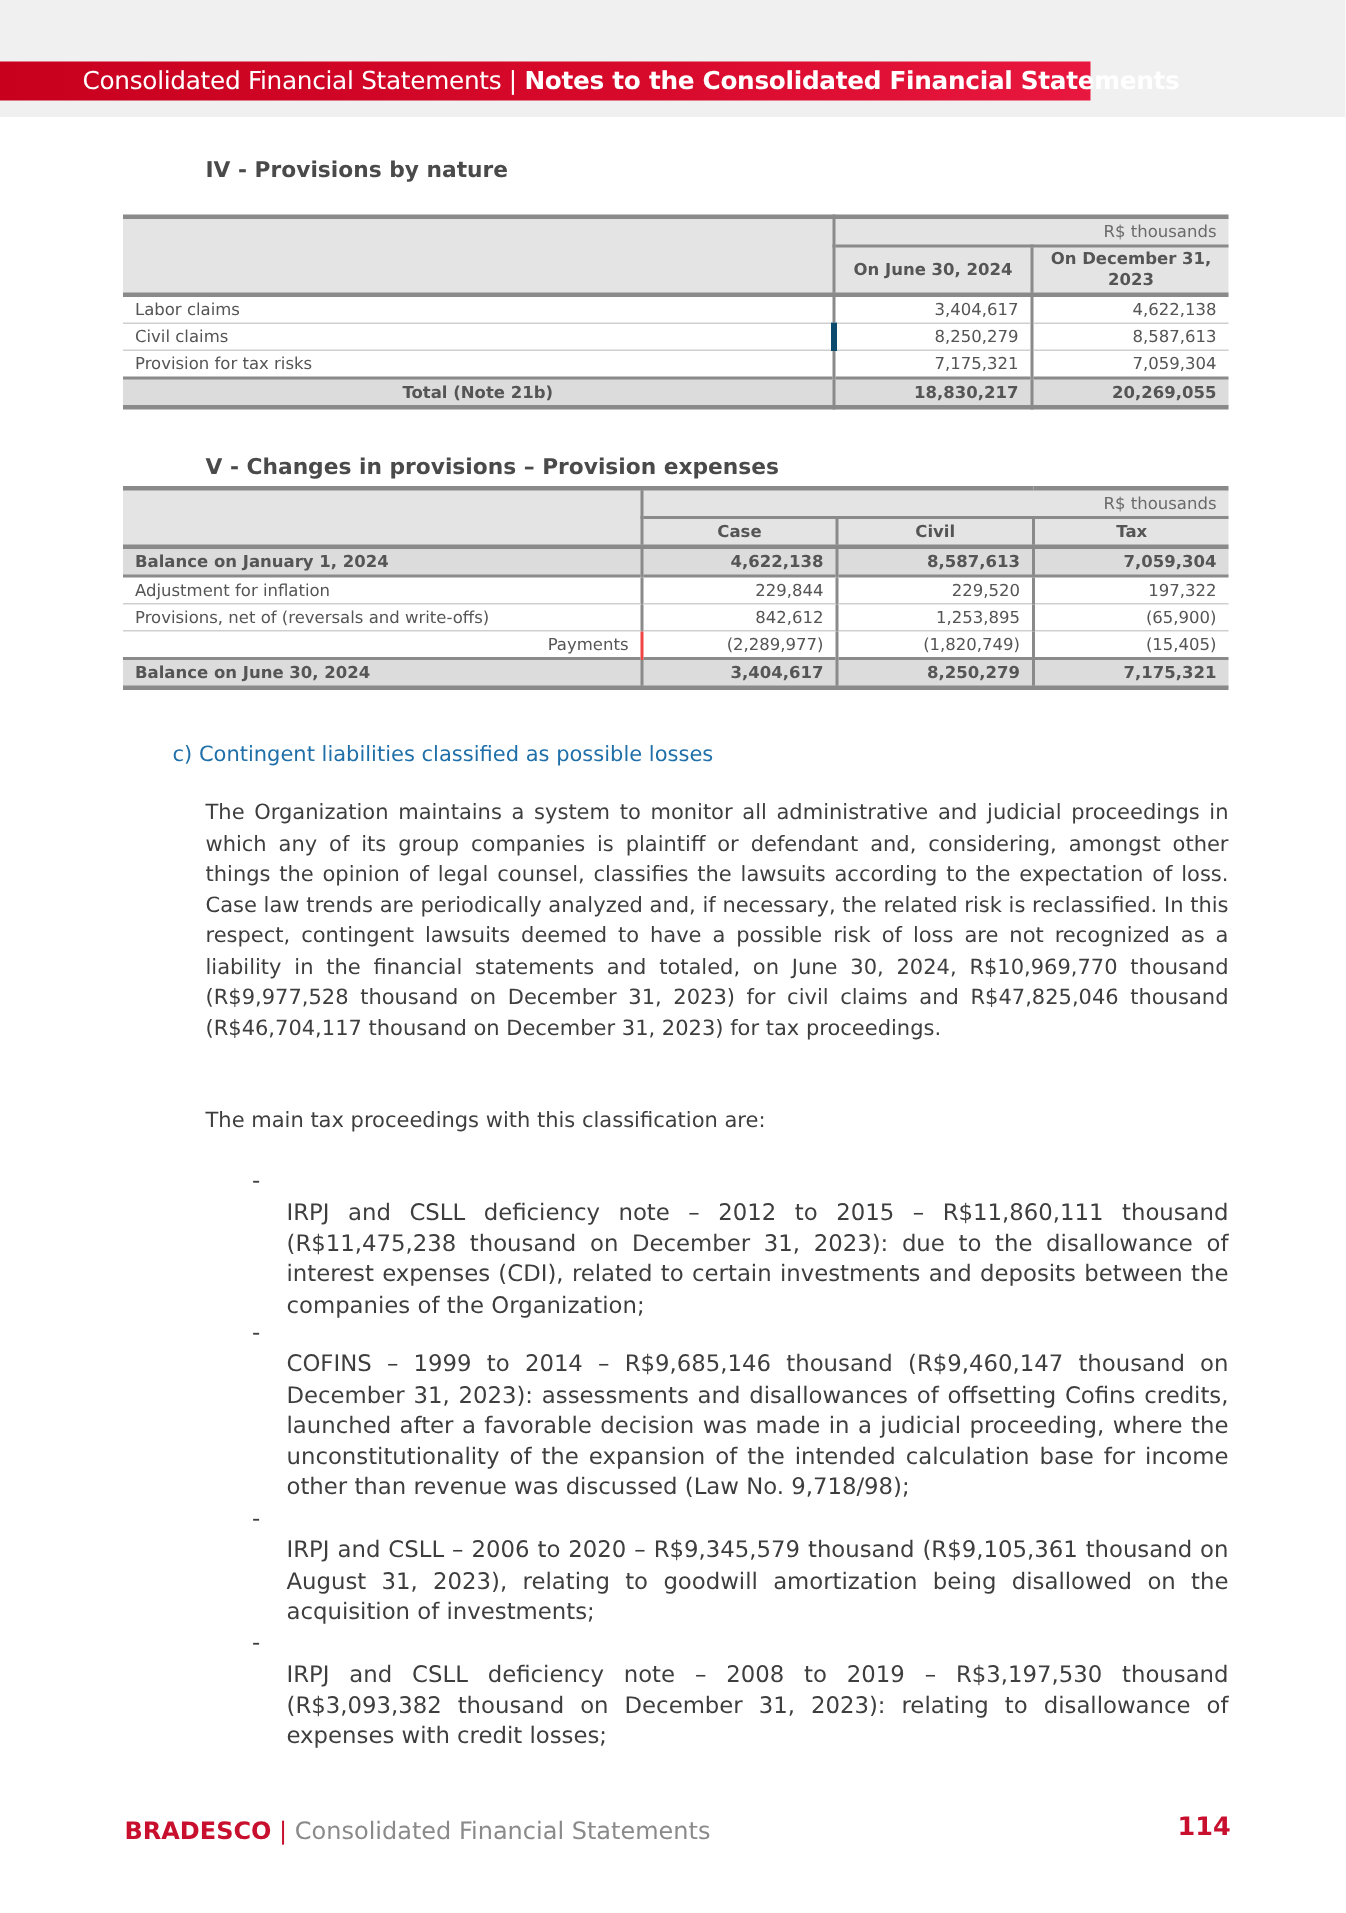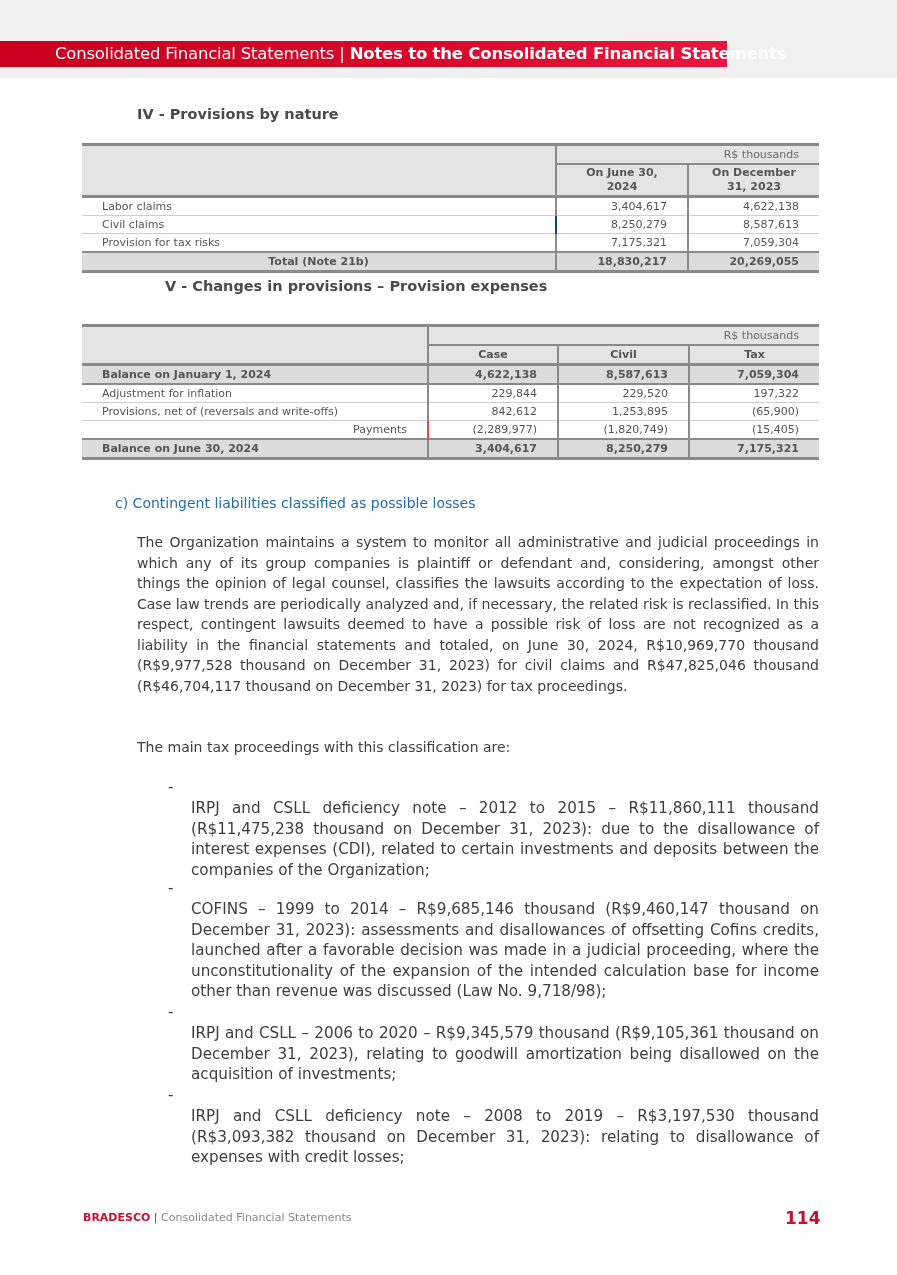--- a/index.html
+++ b/index.html
@@ -6,32 +6,32 @@
   body { width: 897px; height: 1275px; background: #ffffff; position: relative; overflow: hidden;
          font-family: "DejaVu Sans", sans-serif; color: #3c3c3c; }
   .topband { position: absolute; left: 0; top: 0; width: 897px; height: 78px; background: #f0f0f0; }
   .banner { position: absolute; left: 0; top: 41px; width: 727px; height: 26px;
             background: linear-gradient(90deg, #c8001e 0%, #d80a2c 60%, #e8173f 100%);
             color: #fff; font-size: 16.5px; line-height: 26px; }
   .banner .inner { position: absolute; left: 55px; top: 0; white-space: nowrap; letter-spacing: -0.2px; }
   .banner b { font-weight: bold; }
   .section-title { position: absolute; left: 137px; font-size: 14.5px; font-weight: bold; color: #4a4a4a; white-space: nowrap; }
   table.fin { position: absolute; border-collapse: collapse; font-size: 11px; color: #555; }
-  table.fin td, table.fin th { padding: 0 20px; height: 17px; line-height: 17px; }
+  table.fin td, table.fin th { padding: 0 8px; height: 17px; line-height: 17px; }
   table.fin .hdr { background: #e4e4e4; }
   table.fin .unit { text-align: right; color: #6a6a6a; font-weight: normal; }
   table.fin .colh { text-align: center; font-weight: bold; color: #555; }
   table.fin .num { text-align: right; }
   table.fin .lbl { text-align: left; }
   table.fin tr.bold td { background: #dcdcdc; font-weight: bold; color: #555; }
   .sub-title { position: absolute; left: 115px; top: 495px; font-size: 14px; font-weight: normal; color: #1f6fa8; white-space: nowrap; }
   .para { position: absolute; left: 137px; width: 682px; font-size: 14px; line-height: 20.5px; text-align: justify; color: #3e3e3e; }
   .bullet { position: absolute; left: 191px; width: 628px; font-size: 15.2px; line-height: 20.5px; text-align: justify; color: #3e3e3e; margin-top: 20px; }
   .dash { position: absolute; left: 168px; font-size: 15.2px; color: #3e3e3e; }
-  .footer { position: absolute; left: 83px; top: 1211px; font-size: 11px; white-space: nowrap; }
+  .footer { position: absolute; left: 83px; top: 1211px; font-size: 16px; white-space: nowrap; }
   .footer .brand { color: #c8102e; font-weight: bold; }
   .footer .sep { color: #c8102e; }
   .footer .doc { color: #8a8a8a; }
   .pageno { position: absolute; left: 785px; top: 1208px; font-size: 17px; font-weight: bold; color: #c8102e; }
 </style>
 </head>
 <body>
 
 <div class="topband"></div>
 <div class="banner">
@@ -56,38 +56,38 @@
   <tr class="hdr" style="border-bottom:3px solid #8a8a8a;">
     <td class="colh" style="height:30px; line-height:14px; border-right:2px solid #8a8a8a;">On June 30, 2024</td>
     <td class="colh" style="height:30px; line-height:14px;">On December 31, 2023</td>
   </tr>
   <tr style="border-bottom:1px solid #cfcfcf;">
     <td class="lbl" style="border-right:2px solid #8a8a8a;">Labor claims</td>
     <td class="num" style="border-right:2px solid #8a8a8a;">3,404,617</td>
     <td class="num">4,622,138</td>
   </tr>
   <tr style="border-bottom:1px solid #cfcfcf;">
-    <td class="lbl" style="border-right:2px solid #0c4a6e;">Civil claims</td>
+    <td class="lbl" style="border-right:4px solid #0c4a6e;">Civil claims</td>
     <td class="num" style="border-right:2px solid #8a8a8a;">8,250,279</td>
     <td class="num">8,587,613</td>
   </tr>
   <tr style="border-bottom:2px solid #8a8a8a;">
     <td class="lbl" style="border-right:2px solid #8a8a8a;">Provision for tax risks</td>
     <td class="num" style="border-right:2px solid #8a8a8a;">7,175,321</td>
     <td class="num">7,059,304</td>
   </tr>
   <tr class="bold" style="border-bottom:3px solid #8a8a8a;">
     <td class="lbl" style="border-right:2px solid #8a8a8a;text-align:center;">Total (Note 21b)</td>
     <td class="num" style="border-right:2px solid #8a8a8a;">18,830,217</td>
     <td class="num">20,269,055</td>
   </tr>
 </tbody>
   </table>
 
-<div class="section-title" style="top:278px;margin-left:28px;">V -  Changes in provisions – Provision expenses</div>
+<div class="section-title" style="top:304px;">V -  Changes in provisions – Provision expenses</div>
 
 <table class="fin" style="left:82px; top:324px; width:737px;">
   <colgroup>
       <col style="width:346px">
       <col style="width:130px">
       <col style="width:131px">
       <col style="width:130px">
     </colgroup>
   <tbody>
       <tr class="hdr" style="border-top:3px solid #8a8a8a;">
@@ -138,21 +138,21 @@
 
 <div class="para" style="top:737px;">The main tax proceedings with this classification are:</div>
 
 <div class="dash" style="top:778px;">-</div>
 <div class="bullet" style="top:778px;">IRPJ and CSLL deficiency note – 2012 to 2015 – R$11,860,111 thousand (R$11,475,238 thousand on December 31, 2023): due to the disallowance of interest expenses (CDI), related to certain investments and deposits between the companies of the Organization;</div>
 
 <div class="dash" style="top:879px;">-</div>
 <div class="bullet" style="top:879px;">COFINS – 1999 to 2014 – R$9,685,146 thousand (R$9,460,147 thousand on December 31, 2023): assessments and disallowances of offsetting Cofins credits, launched after a favorable decision was made in a judicial proceeding, where the unconstitutionality of the expansion of the intended calculation base for income other than revenue was discussed (Law No. 9,718/98);</div>
 
 <div class="dash" style="top:1003px;">-</div>
-<div class="bullet" style="top:1003px;">IRPJ and CSLL – 2006 to 2020 – R$9,345,579 thousand (R$9,105,361 thousand on December 31, 2023), relating to goodwill amortization being disallowed on the acquisition of investments;</div>
+<div class="bullet" style="top:1003px;">IRPJ and CSLL – 2006 to 2020 – R$9,345,579 thousand (R$9,105,361 thousand on August 31, 2023), relating to goodwill amortization being disallowed on the acquisition of investments;</div>
 
 <div class="dash" style="top:1086px;">-</div>
 <div class="bullet" style="top:1086px;">IRPJ and CSLL deficiency note – 2008 to 2019 – R$3,197,530 thousand (R$3,093,382 thousand on December 31, 2023): relating to disallowance of expenses with credit losses;</div>
 
 <div class="footer">
   <span class="brand">BRADESCO</span><span class="sep"> | </span><span class="doc">Consolidated Financial Statements</span>
 </div>
 <div class="pageno">114</div>
 
 </body></html>

